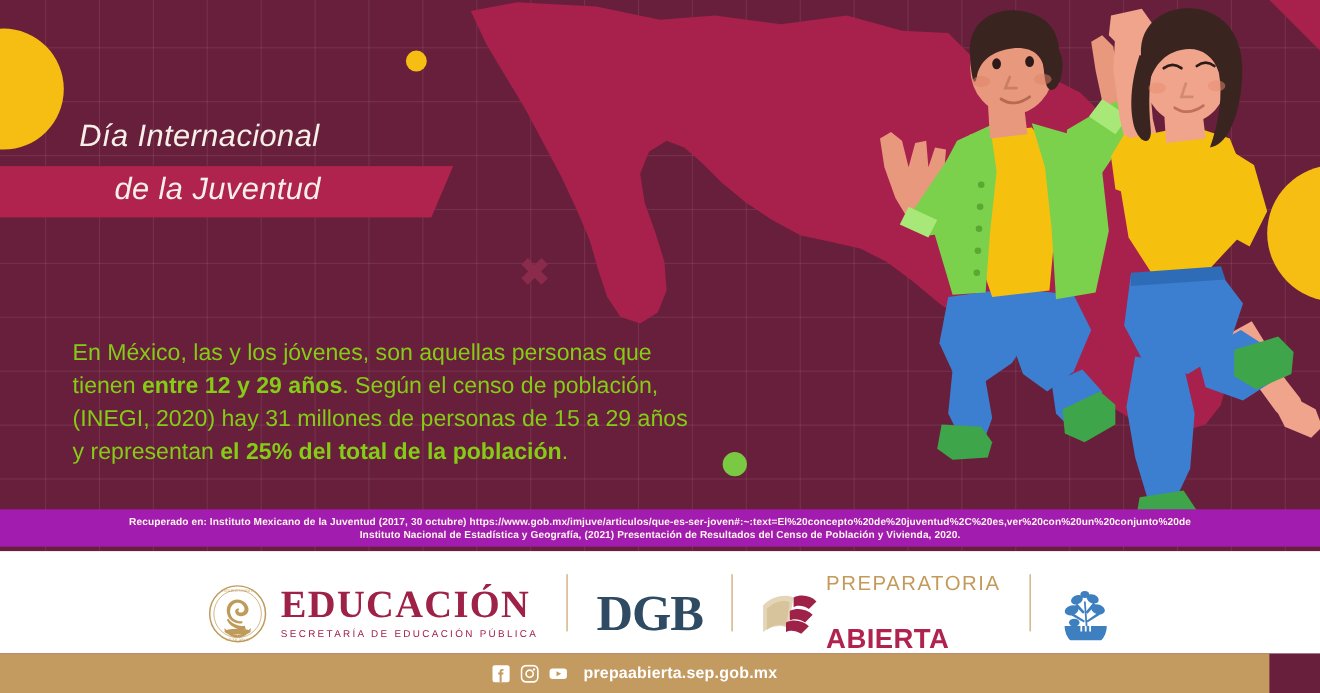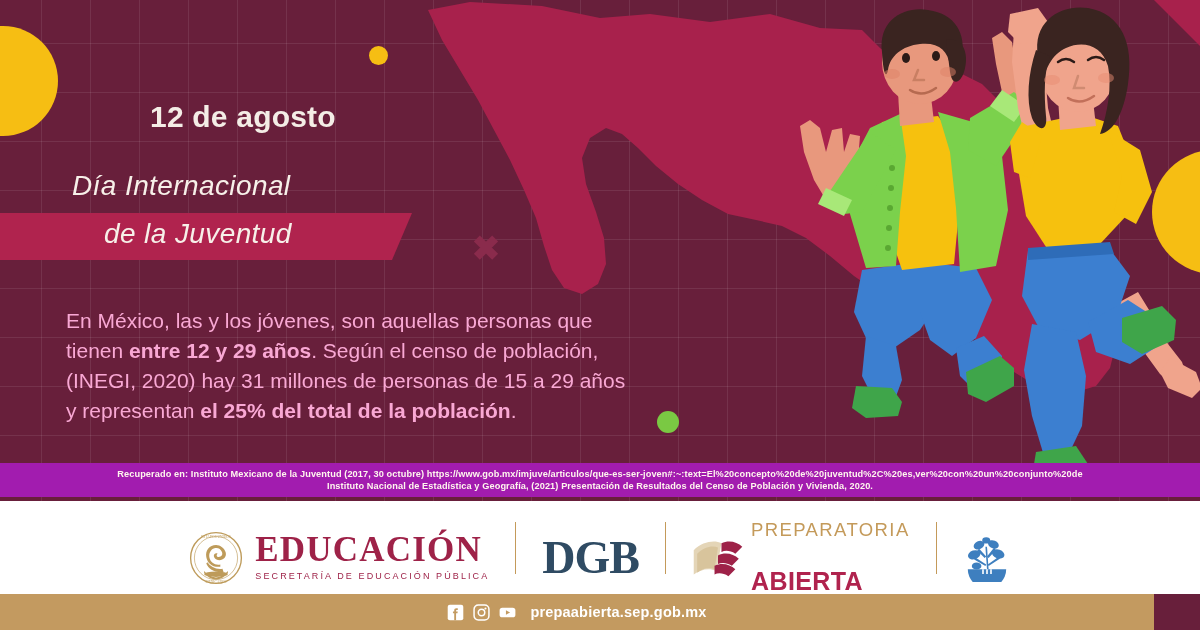--- a/index.html
+++ b/index.html
@@ -64,21 +64,21 @@
   .title{
     position:relative;margin:0;padding:0 0 0 72px;
     font-size:28px;line-height:48px;font-weight:400;font-style:italic;
     color:#F7F0E9;letter-spacing:.4px;
   }
   .title .l2{display:block;padding-left:32px;}
 
   
   .body-copy{
     position:absolute;left:66px;top:285px;width:575px;
-    font-size:21px;line-height:30px;color:#f9a8d4;
+    font-size:21px;line-height:30px;color:#84cc16;
   }
   .body-copy b{font-weight:bold;}
 
   
   .citation{
     position:absolute;left:0;top:463px;width:1200px;height:34px;
     background:#a21caf;
     display:flex;flex-direction:column;align-items:center;justify-content:center;
     color:#FFF5EE;font-size:9.2px;line-height:12px;font-weight:bold;
     text-align:center;letter-spacing:.1px;
@@ -256,21 +256,20 @@
         <path d="M288,62 Q296,56 304,62" stroke="#2B1A17" stroke-width="2.5" fill="none" stroke-linecap="round"></path>
         <path d="M318,60 Q326,54 334,60" stroke="#2B1A17" stroke-width="2.5" fill="none" stroke-linecap="round"></path>
         <path d="M308,76 L304,88 L314,88" stroke="#D08B72" stroke-width="2.5" fill="none" stroke-linecap="round"></path>
         <path d="M298,98 Q310,106 324,96" stroke="#C2705A" stroke-width="2.5" fill="none" stroke-linecap="round"></path>
         <ellipse cx="282" cy="80" rx="8" ry="5" fill="#E88B72" opacity=".5"></ellipse>
         <ellipse cx="336" cy="78" rx="8" ry="5" fill="#E88B72" opacity=".5"></ellipse>
       </g>
     </svg>
 
     <div class="headline">
-      <div class="date">12 de agosto</div>
       <div class="title-wrap">
         <div class="band"></div>
         <h1 class="title">
           <span>Día Internacional</span>
           <span class="l2">de la Juventud</span>
         </h1>
       </div>
     </div>
 
     <p class="body-copy">

